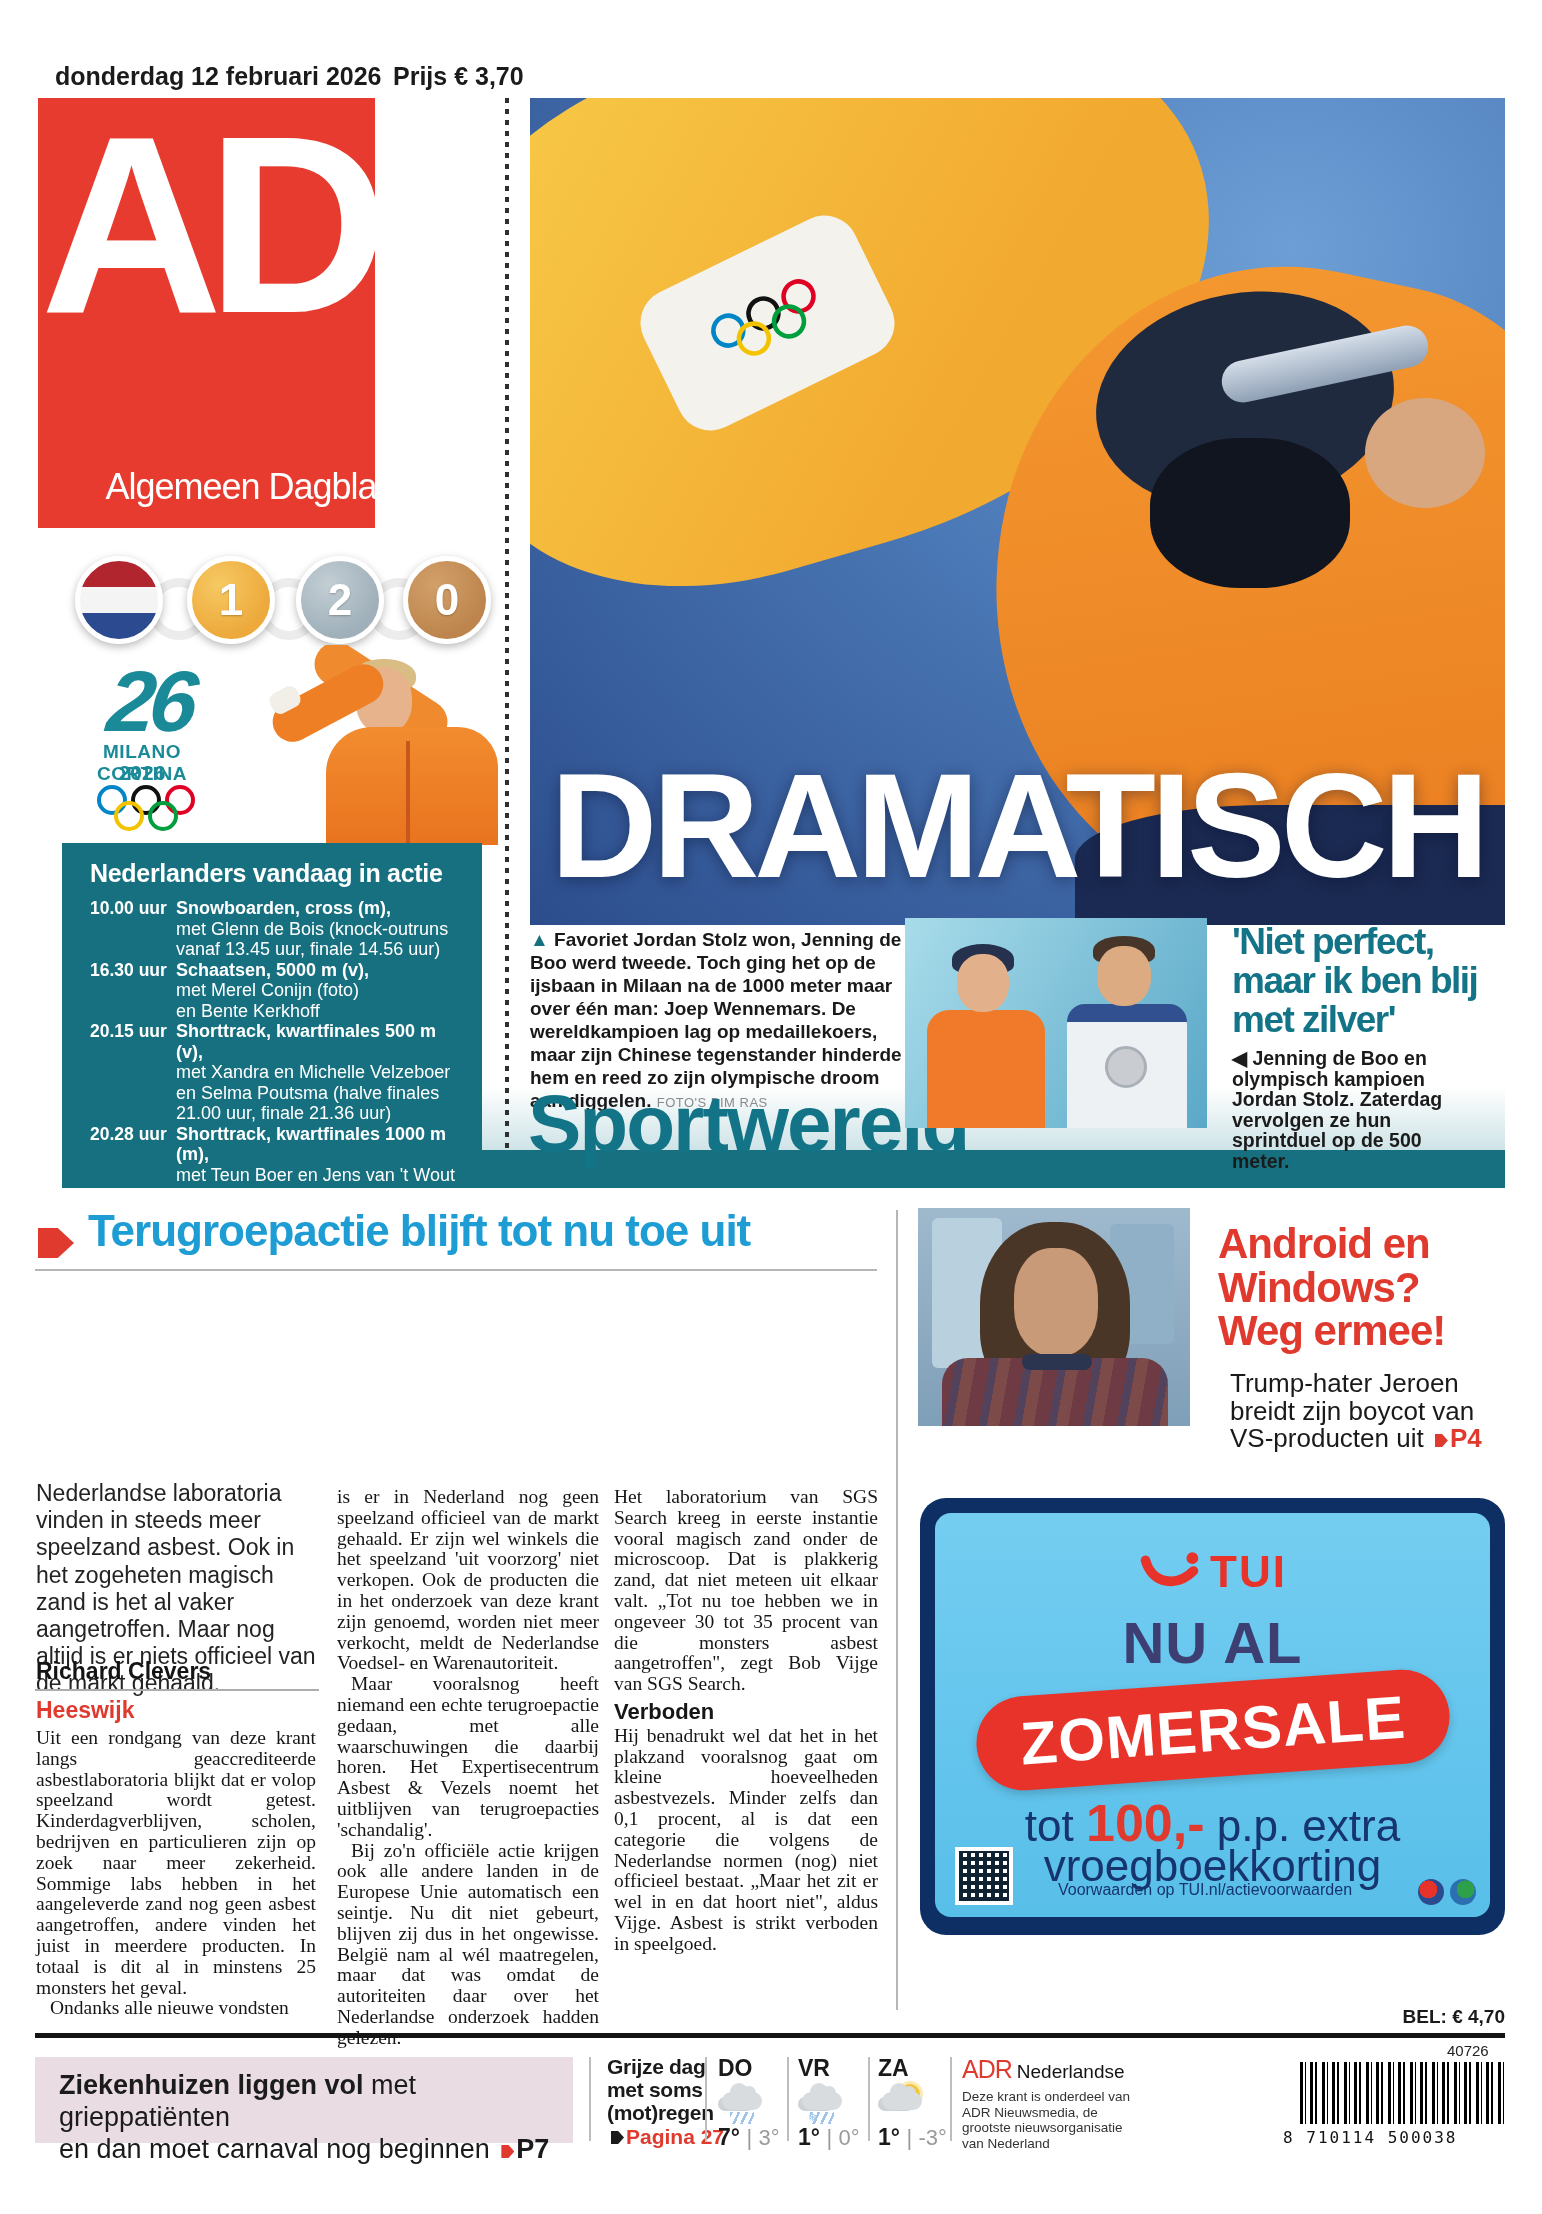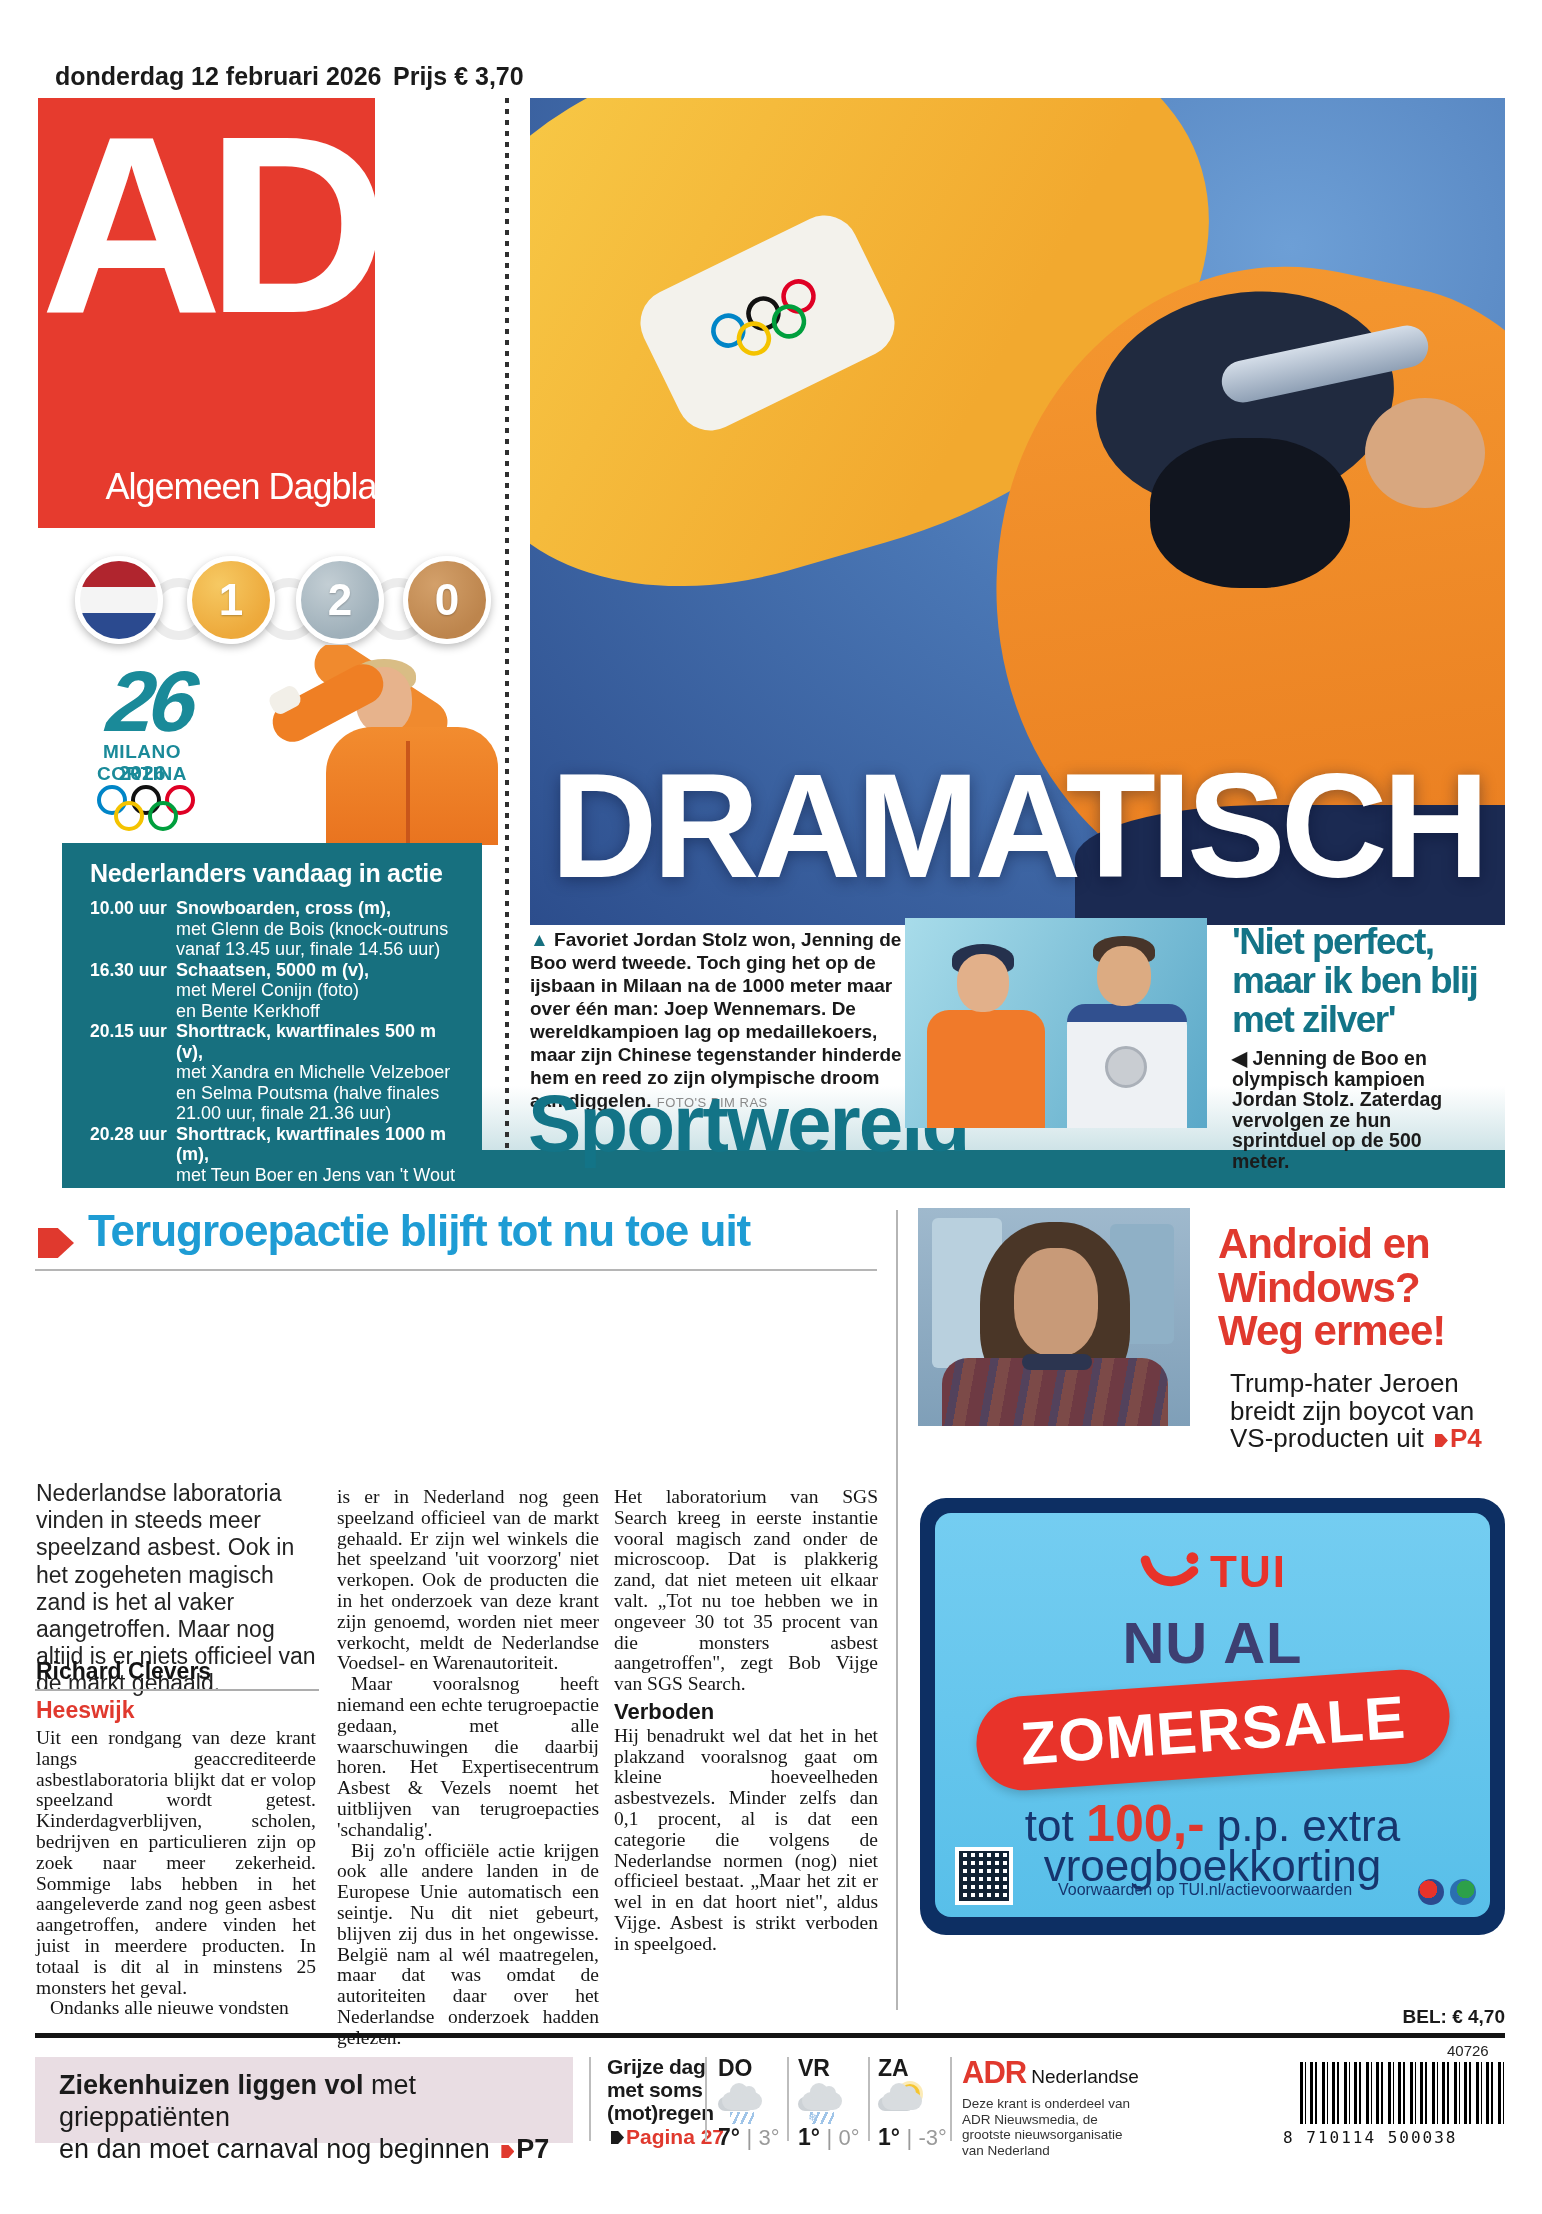--- a/index.html
+++ b/index.html
@@ -201,21 +201,21 @@
   .cloud::before{content:"";position:absolute;left:8px;top:-9px;width:18px;height:18px;background:#d8dcdf;border-radius:50%;}
   .cloud::after{content:"";position:absolute;right:6px;top:-6px;width:14px;height:14px;background:#d8dcdf;border-radius:50%;}
   .rain{position:absolute;left:12px;top:26px;width:24px;height:12px;
         background:repeating-linear-gradient(115deg,#9fc4e8 0 2.5px,transparent 2.5px 7px);}
   .flake{position:absolute;left:10px;top:25px;font-size:11px;color:#9fc4e8;}
   .sun{position:absolute;left:22px;top:-2px;width:20px;height:20px;background:#f5c531;border-radius:50%;
        box-shadow:0 0 0 3px rgba(245,197,49,.35);}
   .temps{font-size:23px;font-weight:700;}
   .temps .low{font-weight:400;color:#9a9a9a;font-size:22px;}
   .adr{left:962px;top:2055px;width:210px;}
-  .adr-logo{font-size:31px;font-weight:700;color:#e0392e;letter-spacing:-1px;display:inline;}
+  .adr-logo{font-size:25px;font-weight:400;color:#e0392e;letter-spacing:-1px;display:inline;}
   .adr-suffix{font-size:19px;color:#141414;font-weight:400;margin-left:5px;}
   .adr-blurb{margin-top:5px;font-size:13.5px;line-height:15.5px;color:#333;width:170px;}
   .edition{left:1447px;top:2042px;font-size:15px;color:#222;}
   .bars{left:1300px;top:2062px;width:205px;height:62px;
         background:repeating-linear-gradient(90deg,#000 0 3px,#fff 3px 5px,#000 5px 6px,#fff 6px 10px,#000 10px 13px,#fff 13px 15px,#000 15px 17px,#fff 17px 22px);}
   .bdigits{left:1283px;top:2128px;width:222px;font-family:"DejaVu Sans Mono",monospace;
            font-size:16px;letter-spacing:2px;color:#111;}
 </style>
 </head>
 <body>

